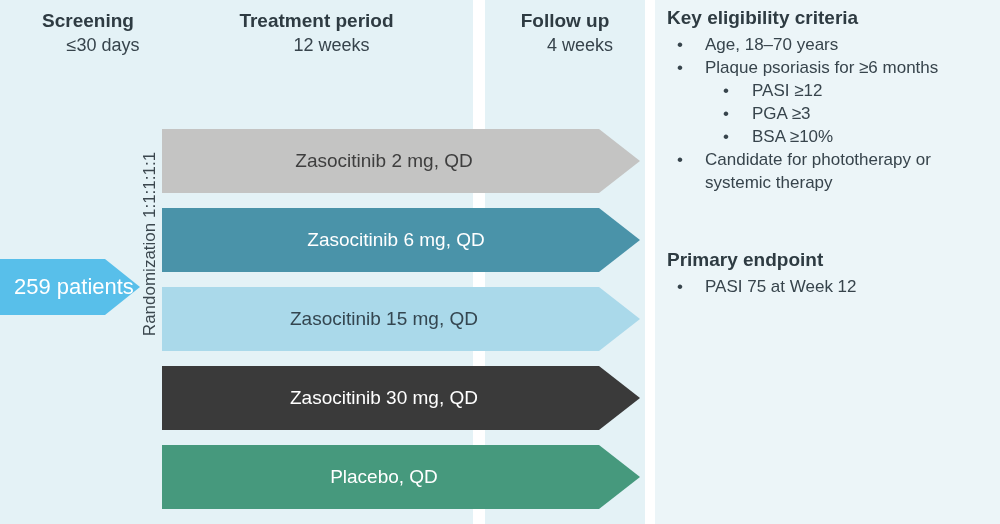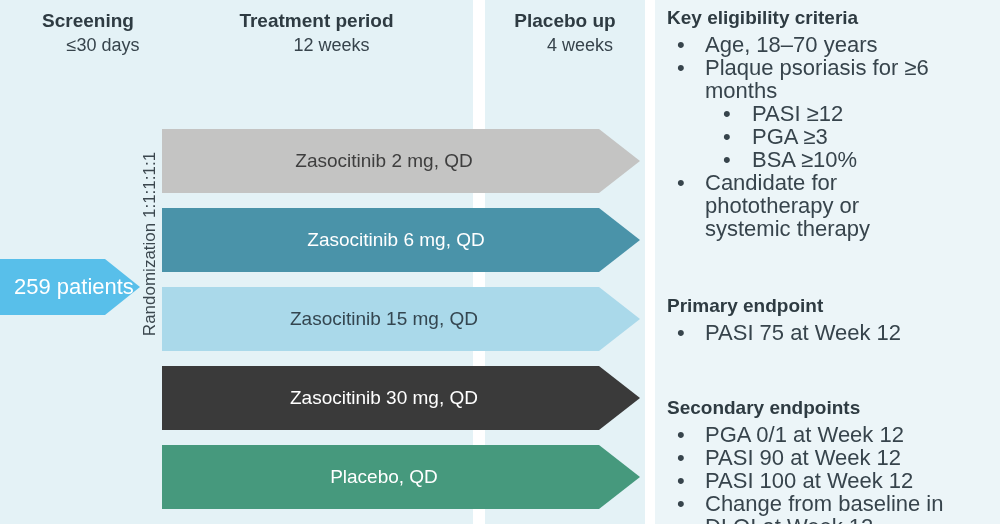--- a/index.html
+++ b/index.html
@@ -40,21 +40,21 @@
     white-space:nowrap;font-size:17px;color:#3b474e;
   }
 
   .panel{
     position:absolute;left:655px;top:0;width:299px;height:524px;
     box-sizing:border-box;padding:6px 10px 0 12px;color:#37444c;
   }
   .panel h2{
     margin:0 0 3px 0;font-size:19px;line-height:24px;font-weight:bold;color:#2e3b42;
   }
-  .panel ul{list-style:none;margin:0;padding:0;font-size:22px;line-height:23px;}
+  .panel ul{list-style:none;margin:0;padding:0;font-size:17px;line-height:23px;}
   .panel ul li{position:relative;padding-left:38px;}
   .panel ul li::before{content:"\2022";position:absolute;left:10px;}
   .panel ul.sub li{padding-left:85px;}
   .panel ul.sub li::before{left:56px;}
   .sect-primary{margin-top:54px;}
   .sect-secondary{margin-top:52px;}
 </style>
 </head>
 <body>
 
@@ -69,21 +69,21 @@
 
   <div class="col col-treatment">
     <div class="col-head">
       <div class="col-title">Treatment period</div>
       <div class="col-sub">12 weeks</div>
     </div>
   </div>
 
   <div class="col col-followup">
     <div class="col-head">
-      <div class="col-title">Placebo up</div>
+      <div class="col-title">Follow up</div>
       <div class="col-sub">4 weeks</div>
     </div>
   </div>
 
   <div class="col col-right"></div>
 
   <div class="patients-arrow" style="background: rgb(88, 191, 234); color: rgb(255, 255, 255);">
     <span>259 patients</span>
   </div>
 
@@ -123,24 +123,15 @@
       </ul>
     </div>
 
     <div class="sect sect-primary">
       <h2>Primary endpoint</h2>
       <ul>
         <li>PASI 75 at Week 12</li>
       </ul>
     </div>
 
-    <div class="sect sect-secondary">
-      <h2>Secondary endpoints</h2>
-      <ul>
-        <li>PGA 0/1 at Week 12</li>
-        <li>PASI 90 at Week 12</li>
-        <li>PASI 100 at Week 12</li>
-        <li>Change from baseline in DLQI at Week 12</li>
-      </ul>
-    </div>
 
   </div>
 </div>
 
 </body></html>

